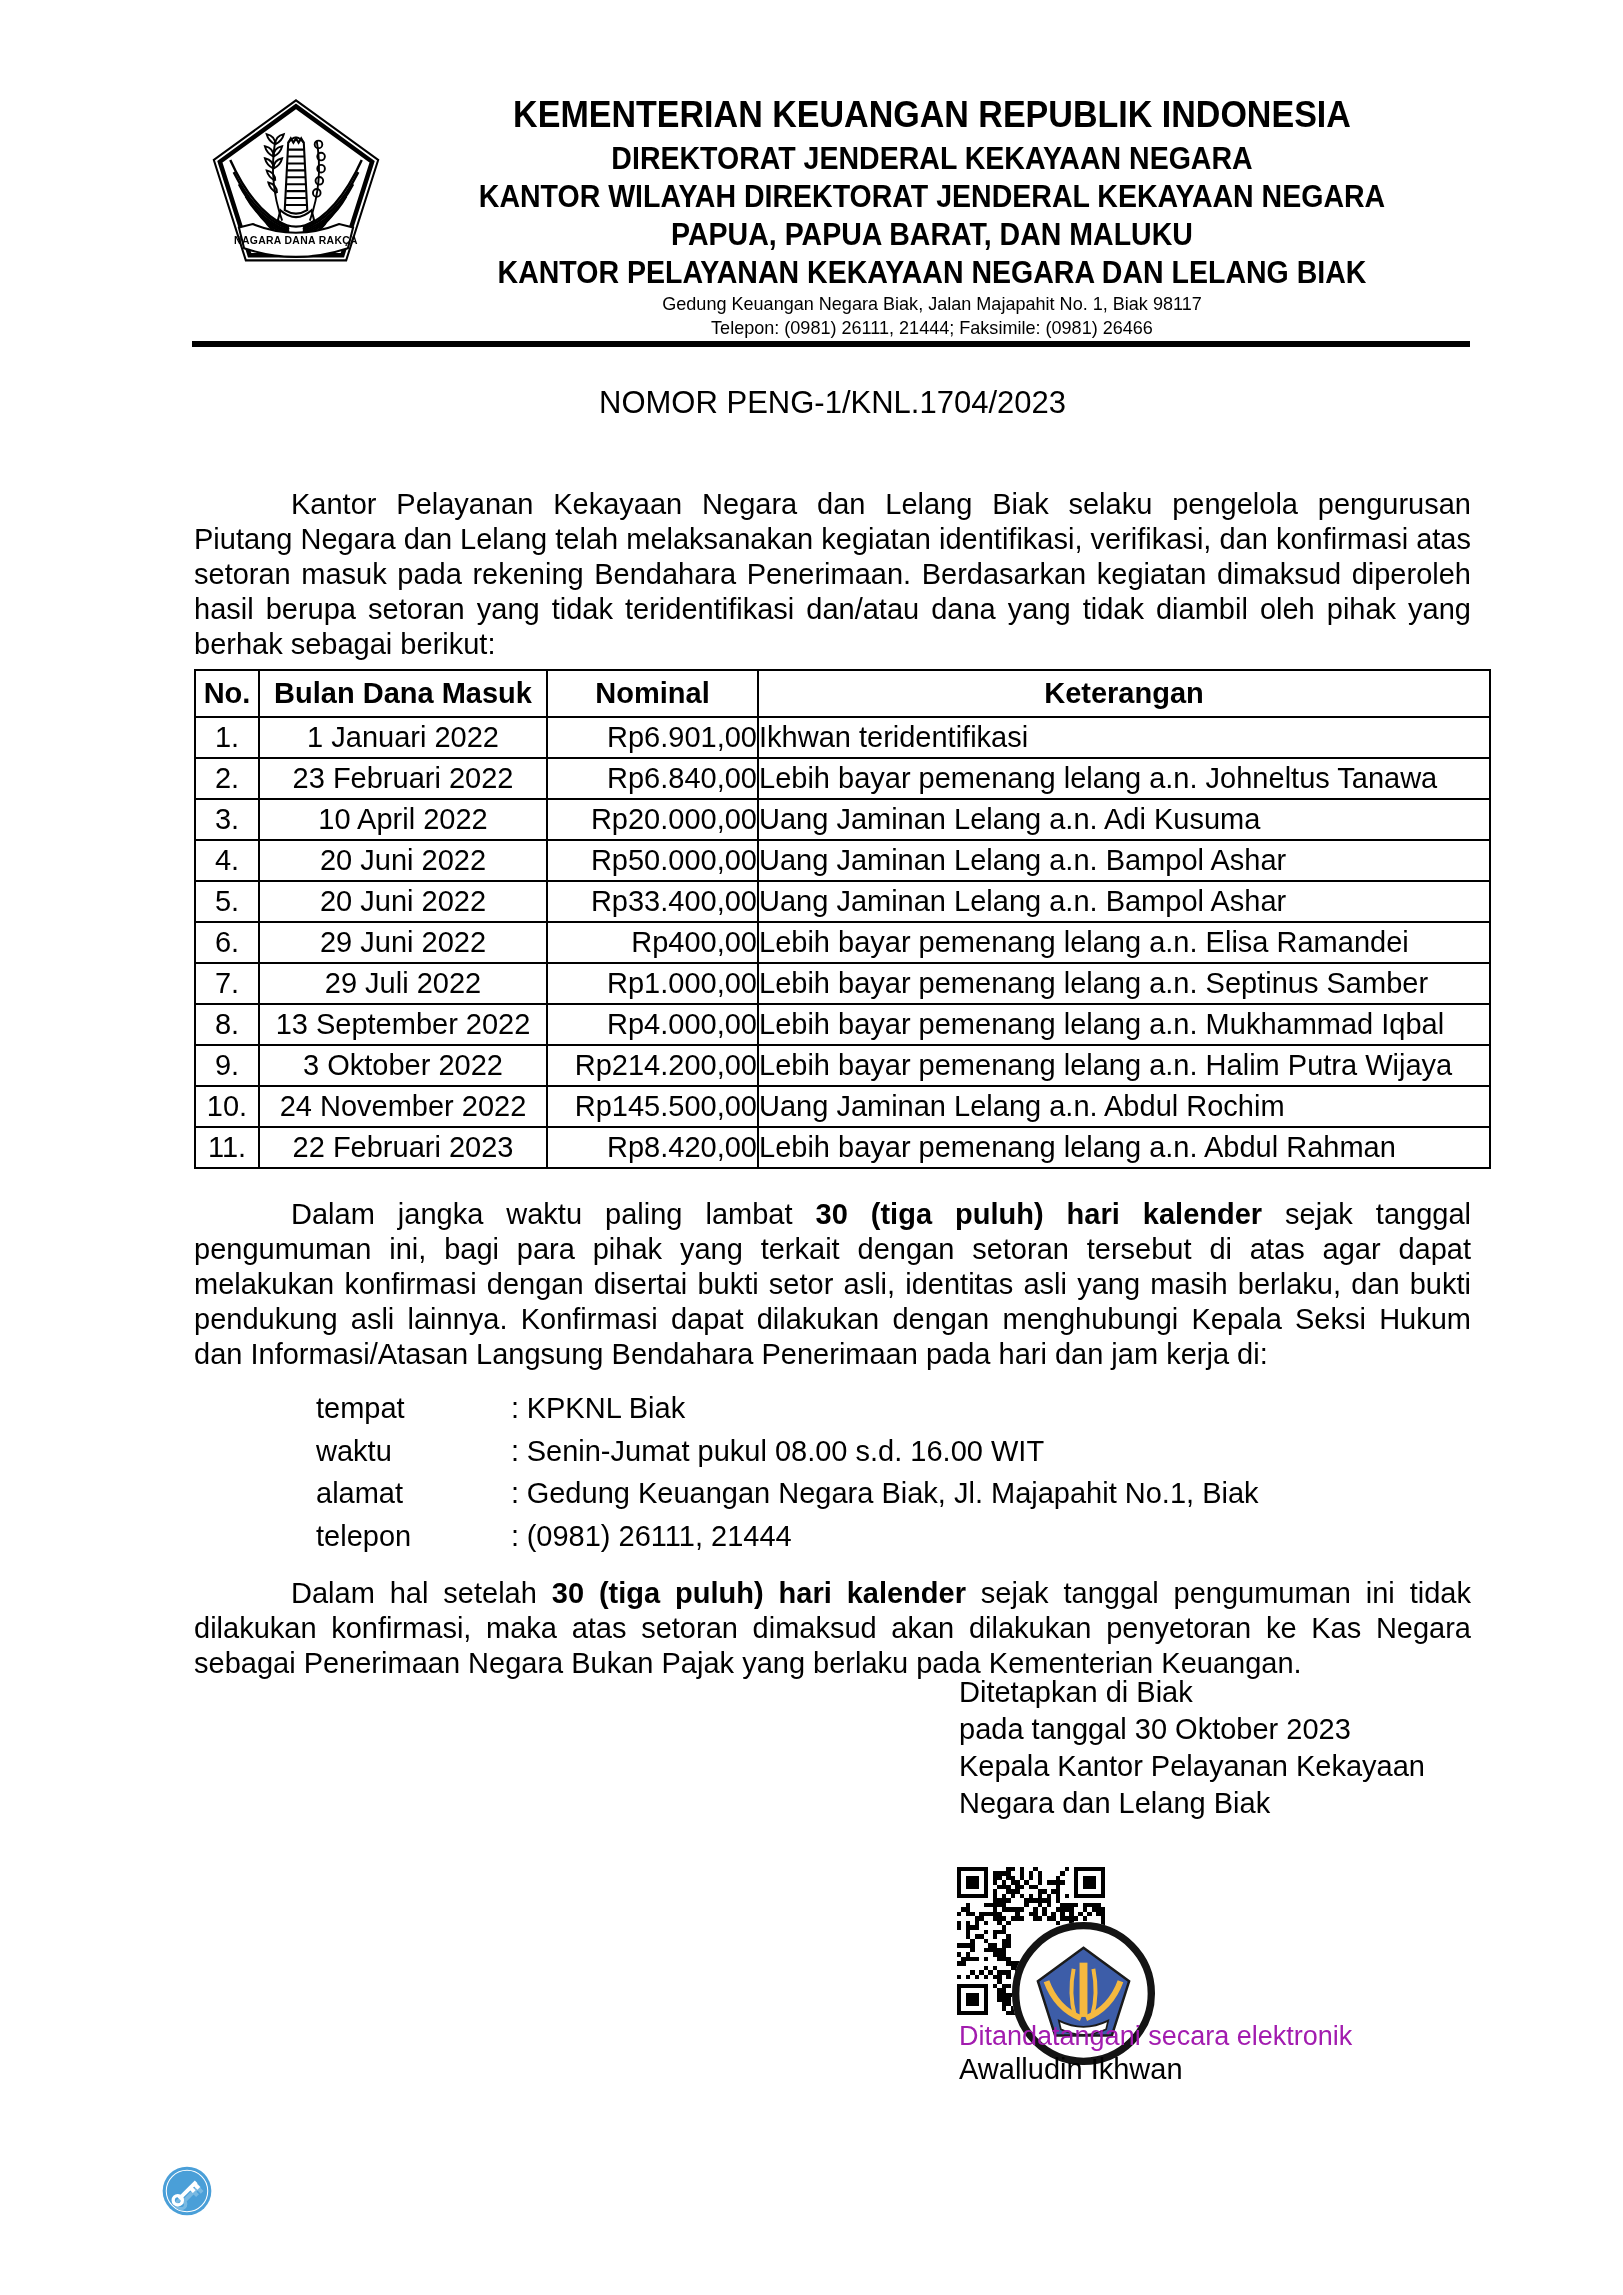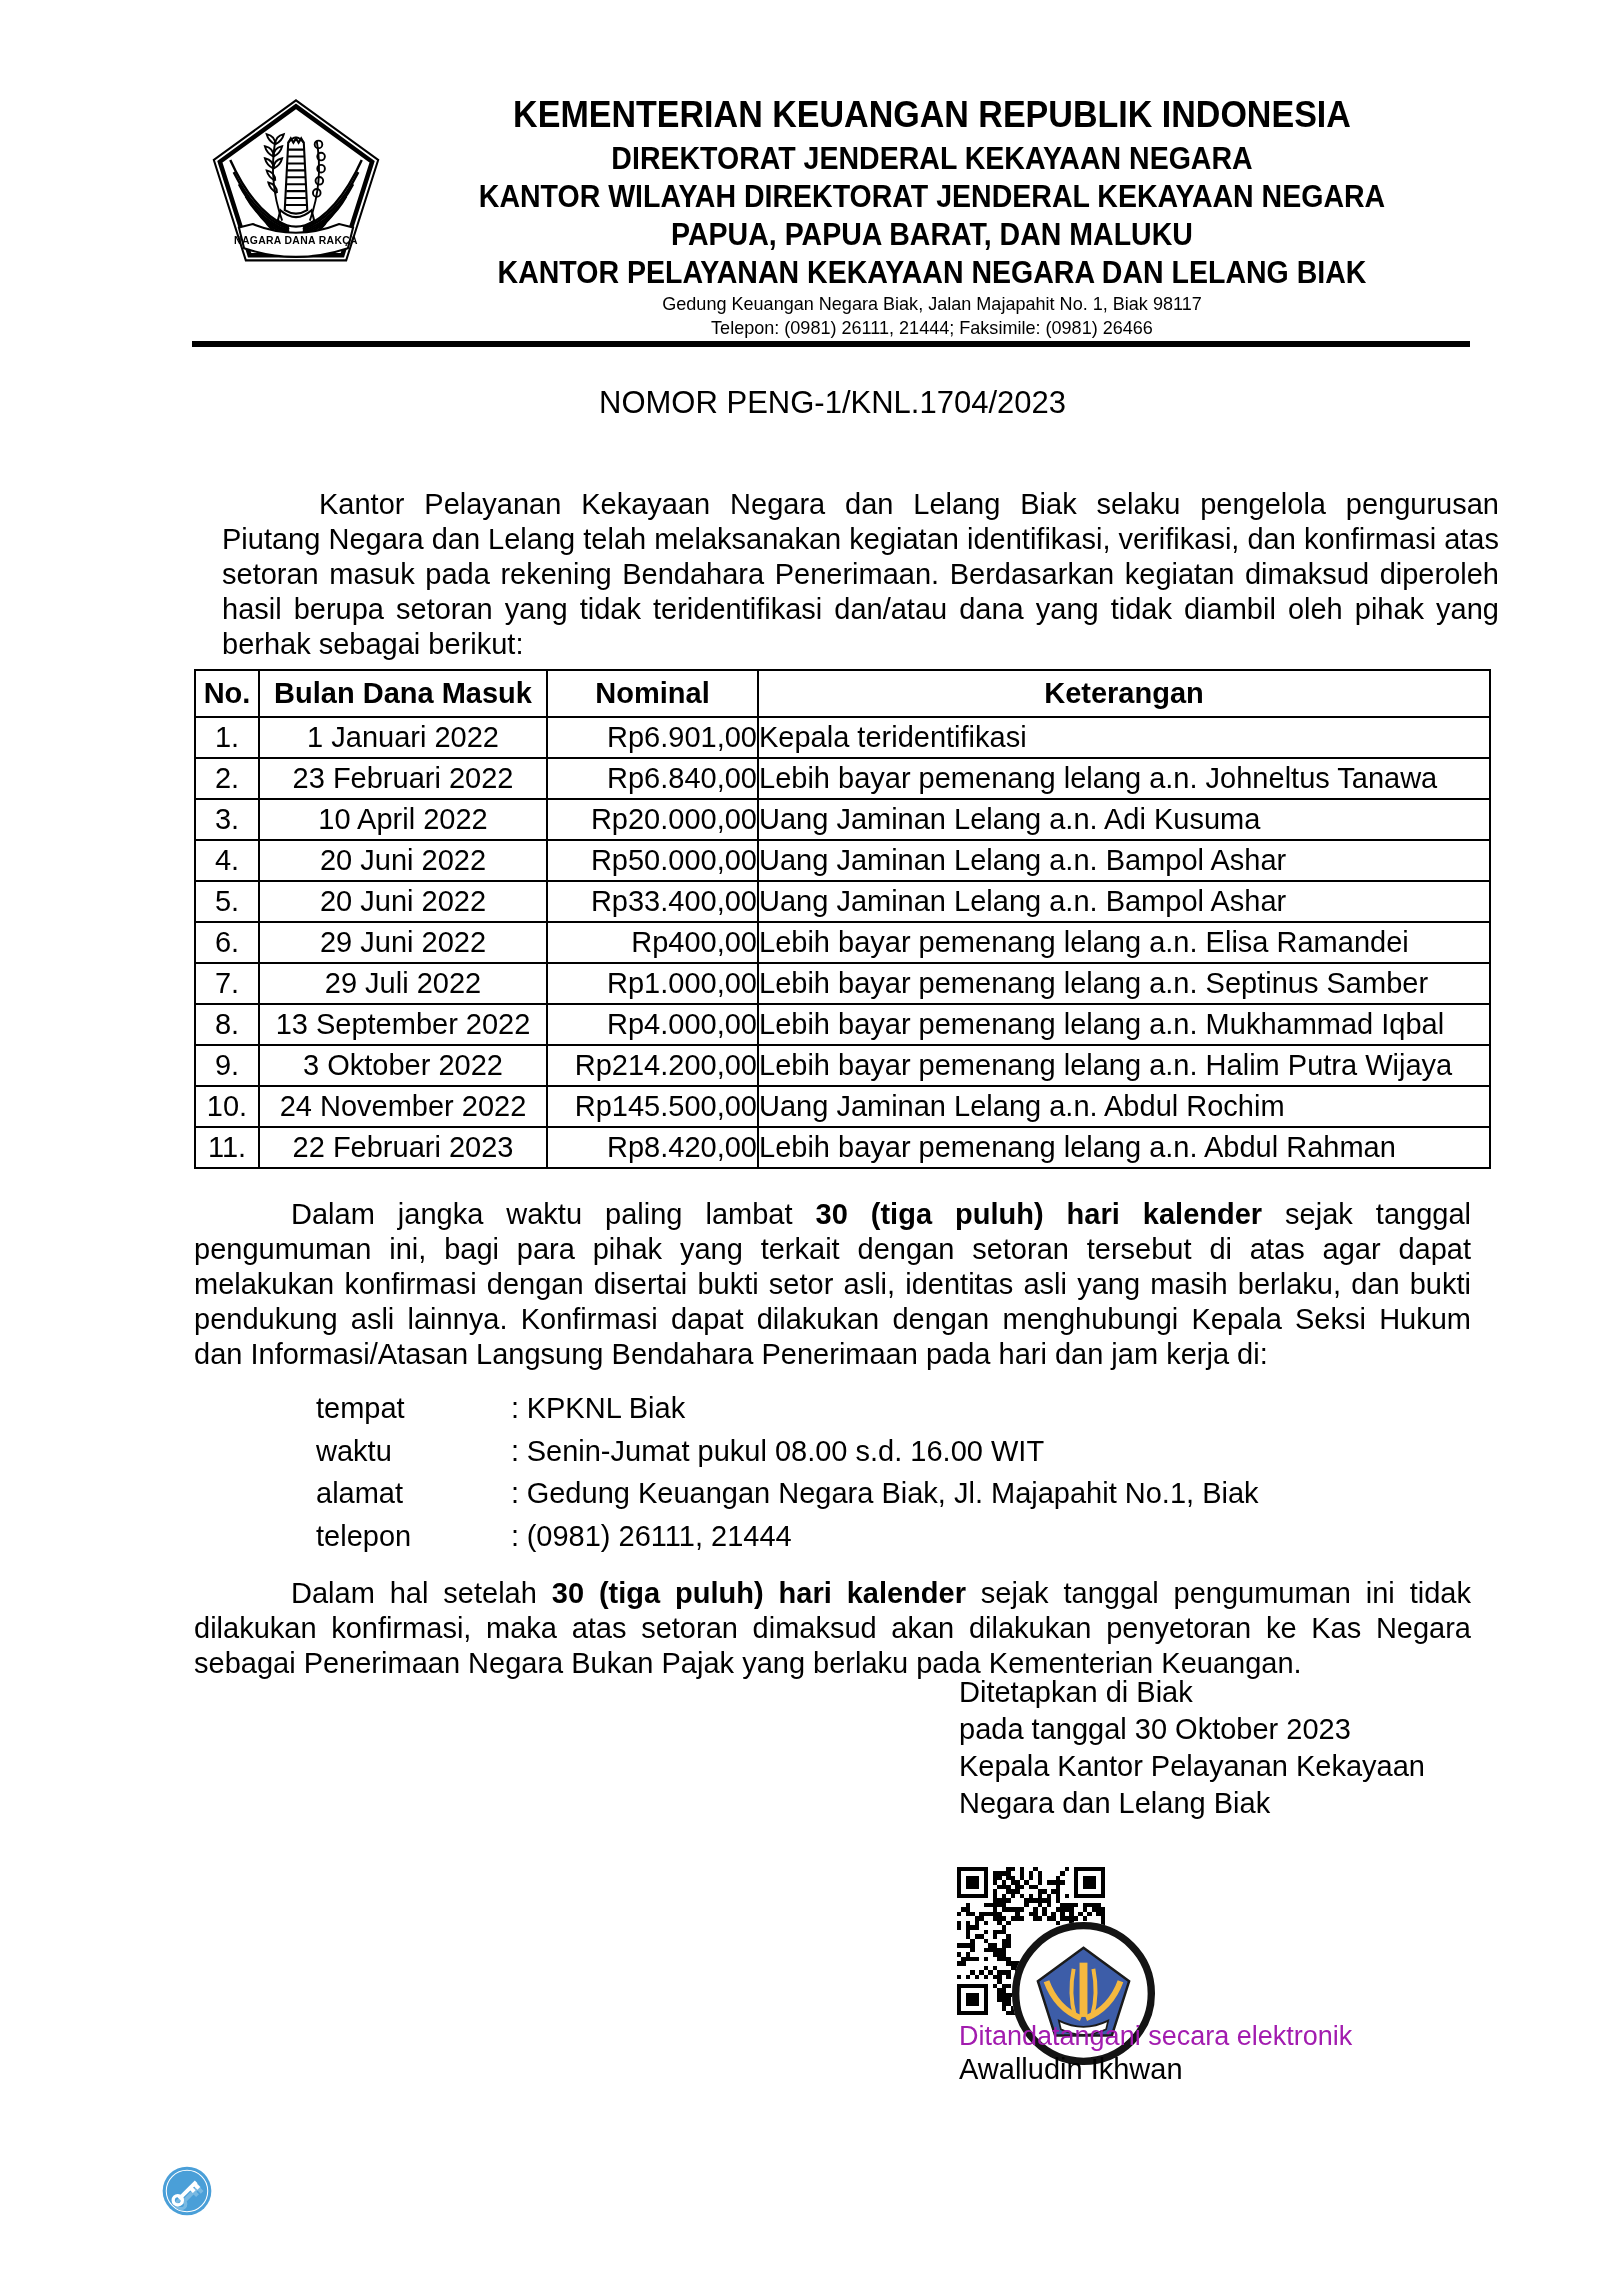--- a/index.html
+++ b/index.html
@@ -16,21 +16,21 @@
   .kop .l2{font-size:31px;line-height:38px;}
   .kop .small{font-size:19px;line-height:23.6px;font-weight:normal;transform:scaleX(.95);transform-origin:50% 50%;white-space:nowrap;}
   .rule{left:192px;top:341px;width:1278px;height:5.9px;background:#000;}
 
   
   .title{left:194px;top:383px;width:1277px;text-align:center;font-size:31px;line-height:39px;}
 
   
   .para{width:1277px;left:194px;font-size:29px;line-height:35px;text-align:justify;}
   .para .ind{display:inline-block;width:97px;}
-  .p1{top:487px;margin-left:28px;}
+  .p1{top:487px;}
   .p2{top:1197px;}
   .p3{top:1576px;}
 
   
   table.tbl{left:194px;top:669px;position:absolute;border-collapse:collapse;table-layout:fixed;width:1294px;}
   table.tbl th,table.tbl td{border:2px solid #000;font-size:29px;overflow:hidden;white-space:nowrap;}
   table.tbl th{height:41px;font-weight:bold;text-align:center;padding:2px;}
   table.tbl td{height:39px;padding:0;}
   td.c-no{text-align:center;}
   td.c-date{text-align:center;}
@@ -147,21 +147,21 @@
         <th>Nominal</th>
         <th>Keterangan</th>
       </tr>
     </thead>
     <tbody>
 
     <tr>
         <td class="c-no">1.</td>
         <td class="c-date">1 Januari 2022</td>
         <td class="c-nom">Rp6.901,00</td>
-        <td class="c-ket">Kepala teridentifikasi</td>
+        <td class="c-ket">Ikhwan teridentifikasi</td>
       </tr>
         <tr>
         <td class="c-no">2.</td>
         <td class="c-date">23 Februari 2022</td>
         <td class="c-nom">Rp6.840,00</td>
         <td class="c-ket">Lebih bayar pemenang lelang a.n. Johneltus Tanawa</td>
       </tr>
         <tr>
         <td class="c-no">3.</td>
         <td class="c-date">10 April 2022</td>

